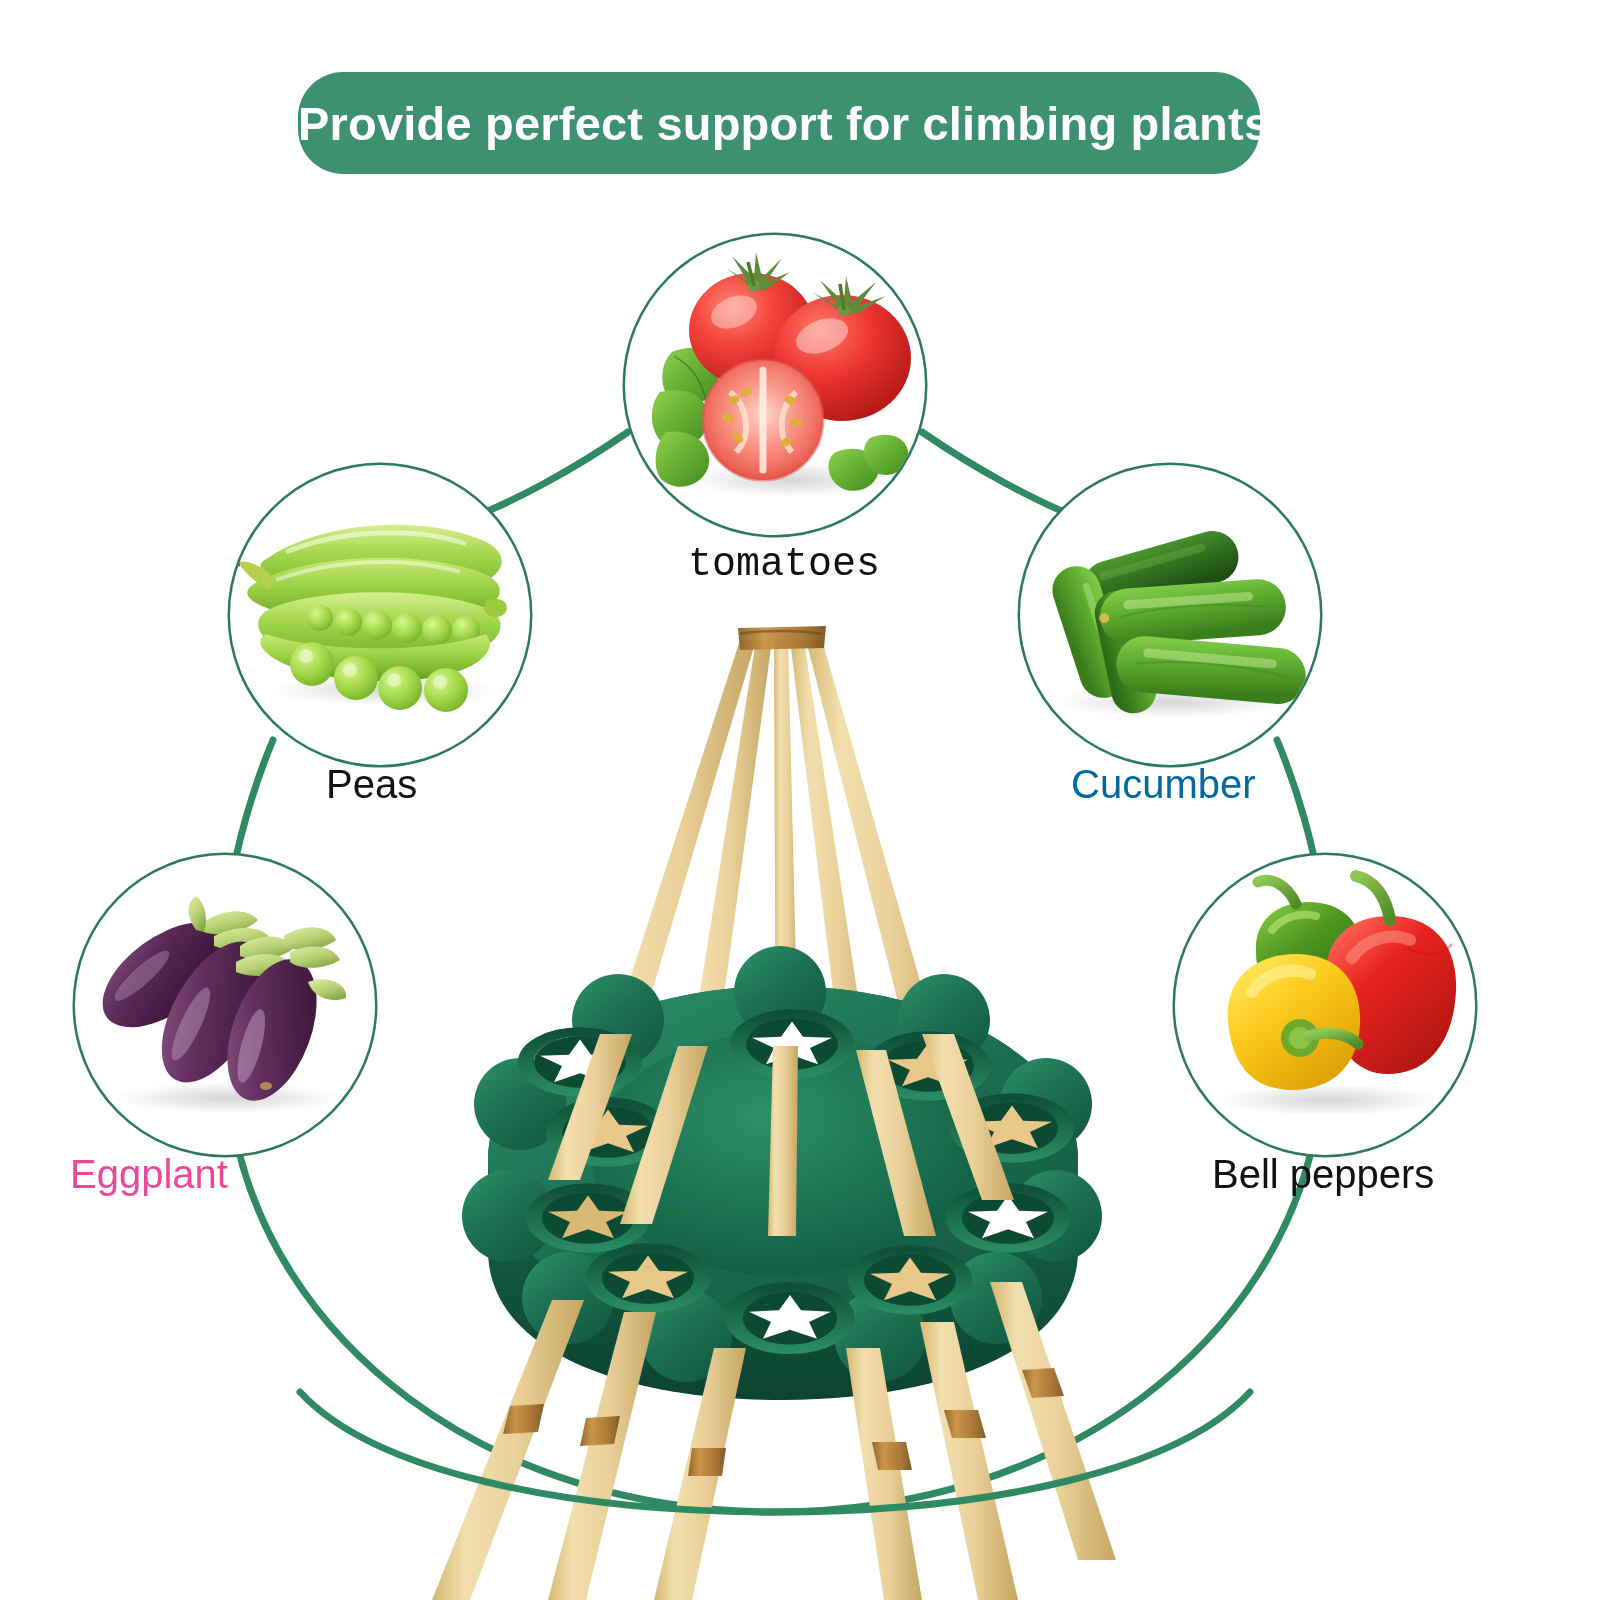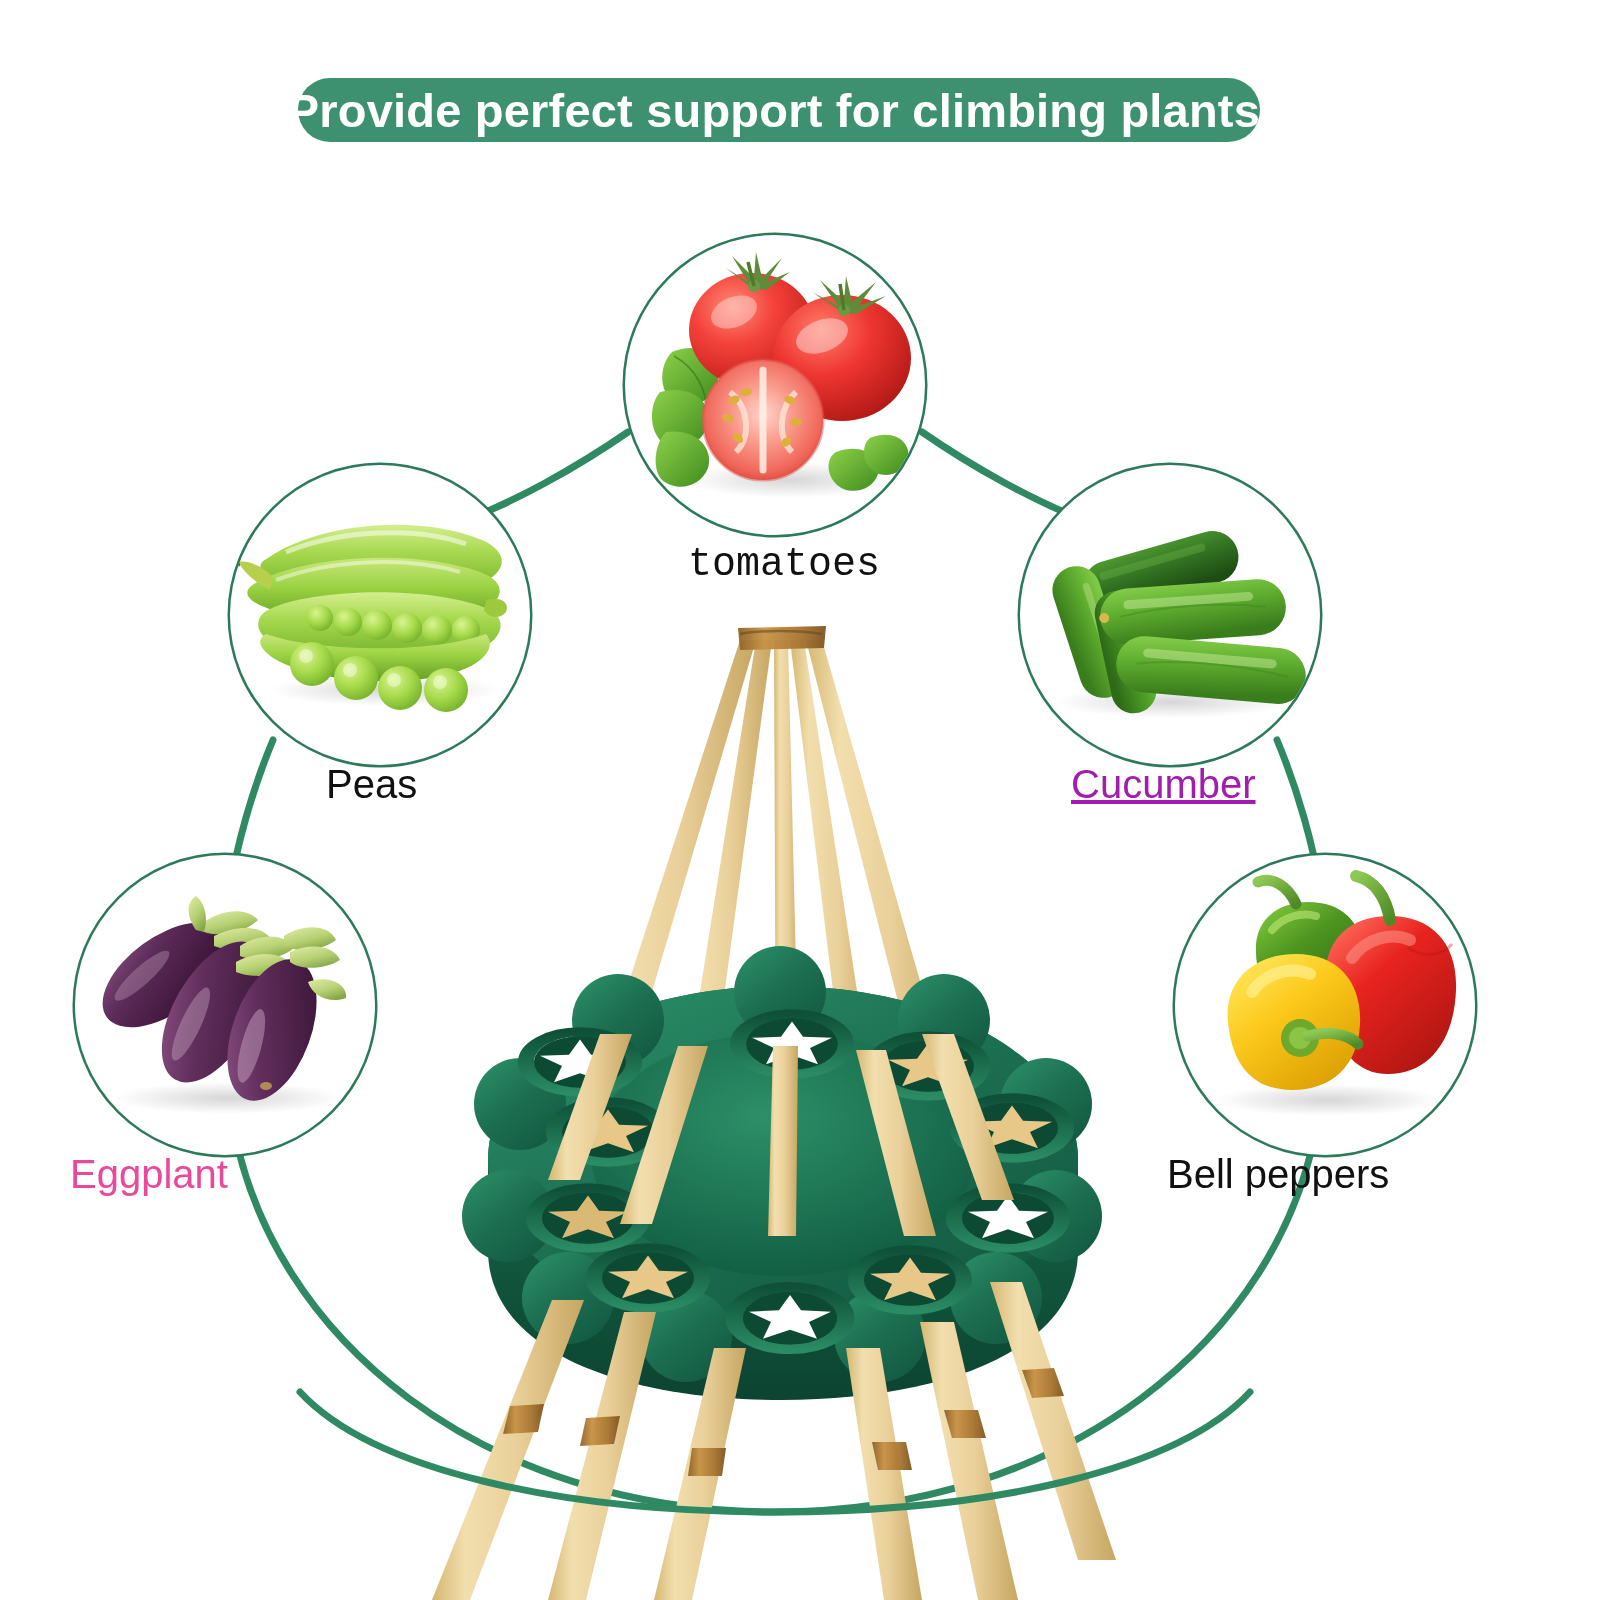--- a/index.html
+++ b/index.html
@@ -14,27 +14,27 @@
     position: relative;
     width: 1600px;
     height: 1600px;
     background: #ffffff;
     overflow: hidden;
   }
   
   .banner {
     position: absolute;
     left: 298px;
-    top: 78px;
+    top: 72px;
     width: 962px;
-    height: 64px;
+    height: 102px;
     border-radius: 45px;
     display: flex;
     align-items: center;
-    justify-content: flex-end;
+    justify-content: flex-start;
     box-sizing: border-box;
   }
   .banner-text {
     color: #ffffff;
     font-size: 47px;
     font-weight: 600;
     letter-spacing: 0.2px;
     white-space: nowrap;
     font-family: "Liberation Sans", sans-serif;
   }
@@ -570,17 +570,17 @@
       </g>
     </g>
 
     <g fill="none" stroke="#2f8a64" stroke-width="7" stroke-linecap="round">
       <path d="M 300 1392 C 372 1470 560 1512 775 1512 C 990 1512 1178 1470 1250 1392"></path>
     </g>
   </svg>
 
   <div class="node-label" id="label-tomatoes" style="left: 688px; top: 542px; color: rgb(17, 17, 17); font-family: Liberation Mono, monospace;">tomatoes</div>
   <div class="node-label" id="label-peas" style="left: 326px; top: 762px; color: rgb(17, 17, 17);">Peas</div>
-  <div class="node-label" id="label-cucumber" style="left: 1071px; top: 762px; color: #a21caf; text-decoration: underline;">Cucumber</div>
+  <div class="node-label" id="label-cucumber" style="left: 1071px; top: 762px; color: #0369a1;">Cucumber</div>
   <div class="node-label" id="label-eggplant" style="left: 70px; top: 1152px; color: #ec4899;">Eggplant</div>
-  <div class="node-label" id="label-bell-peppers" style="left: 1167px; top: 1152px; color: rgb(17, 17, 17);">Bell peppers</div>
+  <div class="node-label" id="label-bell-peppers" style="left: 1212px; top: 1152px; color: rgb(17, 17, 17);">Bell peppers</div>
 
 </div>
 
 </body></html>

